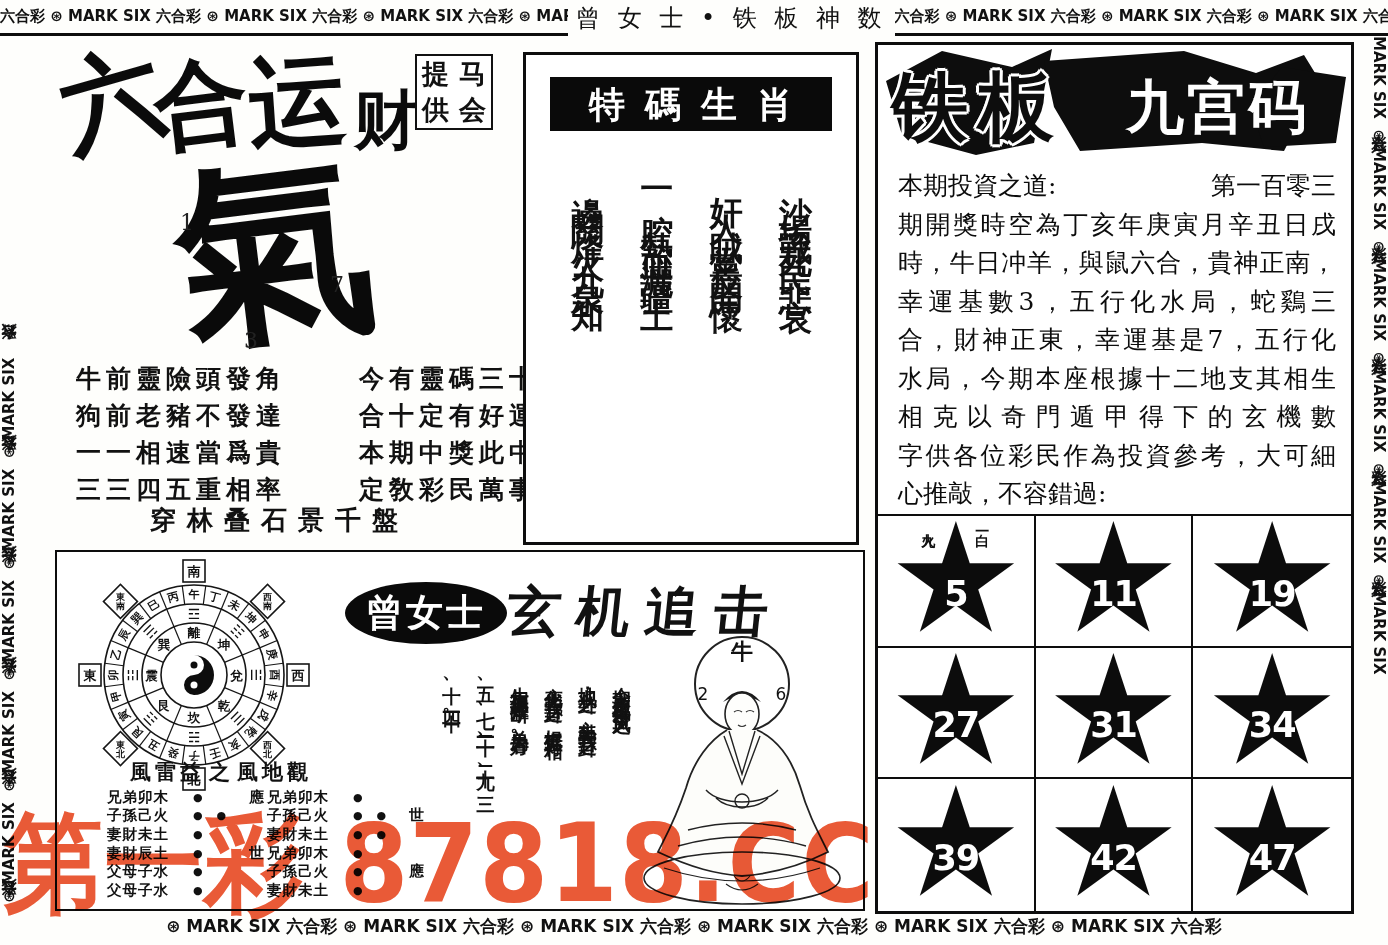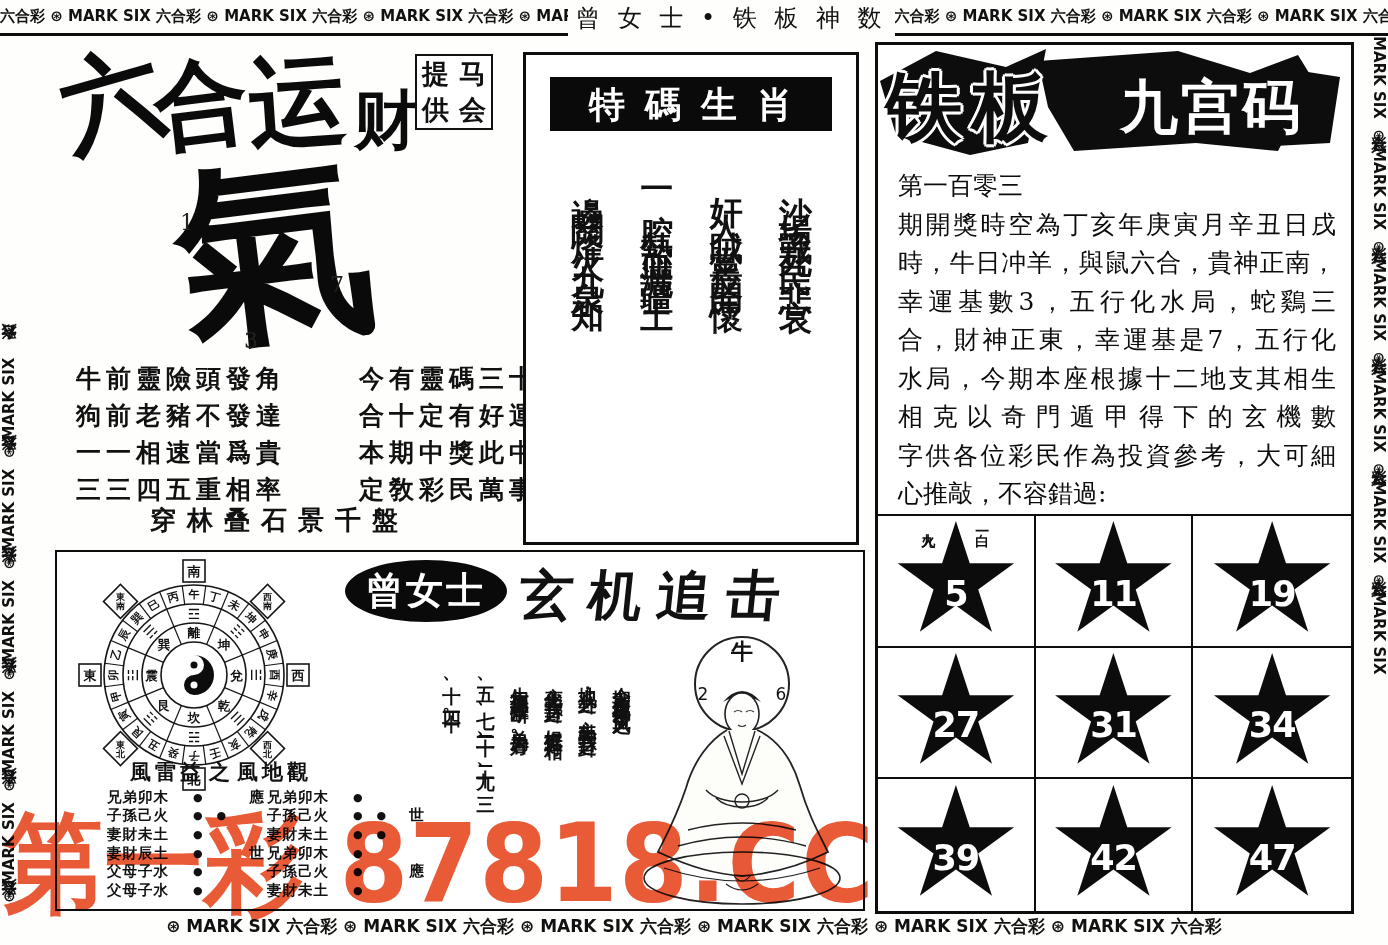--- a/index.html
+++ b/index.html
@@ -42,21 +42,21 @@
   
   .zodiac-box{position:absolute;left:523px;top:52px;width:330px;height:487px;border:3px solid #0d0d0d;background:#fff;}
   .zodiac-header{margin:22px 24px 0;background:#0a0a0a;color:#fff;height:54px;line-height:54px;
                  text-align:center;font-size:36px;font-weight:bold;letter-spacing:20px;text-indent:20px;
                  font-family:"DejaVu Serif",serif;}
   .zodiac-cols{position:absolute;left:14px;right:14px;top:116px;bottom:16px;
                display:flex;flex-direction:row-reverse;justify-content:space-evenly;}
   .zcol{writing-mode:vertical-rl;font-family:"DejaVu Serif",serif;font-size:33px;font-weight:600;letter-spacing:17px;}
   
   .iron-panel{position:absolute;left:875px;top:42px;width:473px;height:866px;border:3px solid #0d0d0d;background:#fff;}
-  .iron-title{position:absolute;left:0;right:0;top:2px;height:112px;overflow:hidden;}
+  .iron-title{position:absolute;left:6px;right:0;top:2px;height:112px;overflow:hidden;}
   .iron-title svg{position:absolute;left:0;top:0;}
   .iron-left{position:absolute;left:8px;top:10px;font-family:"DejaVu Serif",serif;font-weight:800;
              font-size:76px;letter-spacing:10px;color:#0d0d0d;
              text-shadow:-3px 0 #fff,3px 0 #fff,0 -3px #fff,0 3px #fff,-2px -2px #fff,2px 2px #fff,-2px 2px #fff,2px -2px #fff;}
   .iron-right{position:absolute;left:242px;top:22px;font-family:"DejaVu Serif",serif;font-weight:800;
               font-size:58px;letter-spacing:3px;color:#fff;}
   .iron-text{position:absolute;left:20px;right:15px;top:122px;font-family:"DejaVu Serif",serif;
              font-size:25px;line-height:38.5px;color:#0c0c0c;}
   .iron-first{display:flex;justify-content:space-between;}
   .iron-line{text-align:justify;text-align-last:justify;}
@@ -70,21 +70,21 @@
   .ng-cell:nth-child(n+7){border-bottom:none;}
   .star{font-size:152px;line-height:1;color:#0c0c0c;margin-top:-4px;}
   .star-num{position:absolute;left:50%;top:60%;transform:translate(-50%,-50%);color:#fff;
             font-size:35px;font-weight:800;letter-spacing:-1px;z-index:2;}
   .cell-anno{position:absolute;top:6px;left:0;right:0;display:flex;justify-content:center;gap:36px;z-index:3;}
   .cell-anno span{writing-mode:vertical-rl;font-size:14px;font-weight:bold;background:#fff;padding:1px 0;
                   font-family:"DejaVu Serif",serif;}
   
   .mystic-panel{position:absolute;left:55px;top:550px;width:806px;height:357px;border:2px solid #0d0d0d;background:#fff;}
   .wheel-svg{position:absolute;left:18px;top:4px;}
-  .mystic-title{position:absolute;left:288px;top:8px;display:flex;align-items:flex-start;gap:12px;}
+  .mystic-title{position:absolute;left:288px;top:24px;display:flex;align-items:center;gap:0;}
   .oval{background:#0a0a0a;color:#fff;border-radius:50%;width:162px;height:62px;display:flex;align-items:center;
         justify-content:center;font-family:"DejaVu Serif",serif;font-size:37px;font-weight:bold;letter-spacing:3px;}
   .title-rest{font-family:"DejaVu Serif",serif;font-size:54px;font-weight:800;letter-spacing:15px;transform:skewX(-6deg);}
   .hex-titles span{position:absolute;top:206px;font-family:"DejaVu Serif",serif;font-size:21px;font-weight:bold;letter-spacing:4px;}
   .ht1{left:73px;} .ht2{left:152px;} .ht3{left:180px;}
   .hex-col{position:absolute;top:236px;}
   .hexL{left:50px;width:178px;} .hexR{left:210px;width:210px;}
   .hx-row{display:flex;align-items:center;height:18.6px;font-family:"DejaVu Serif",serif;font-size:14.5px;font-weight:600;}
   .hx-label{width:86px;letter-spacing:1px;}
   .hx-dots{width:56px;font-size:11px;letter-spacing:5px;}
@@ -161,20 +161,21 @@
       <svg width="467" height="112" viewBox="0 0 467 112">
         <polygon points="2,34 58,4 128,20 168,2 150,96 92,108 18,88" fill="#0d0d0d"></polygon>
         <polygon points="160,14 300,4 372,26 420,8 436,34 400,104 318,96 196,104 170,60" fill="#0d0d0d"></polygon>
         <polygon points="398,20 462,30 452,96 380,100 366,60" fill="#0d0d0d"></polygon>
       </svg>
       <span class="iron-left">铁板</span>
       <span class="iron-right">九宫码</span>
     </div>
     <div class="iron-text">
       <div class="iron-first">
+        <span>本期投資之道:</span>
         <span>第一百零三</span>
       </div>
       <div id="ironLines">
           <div class="iron-line">期開獎時空為丁亥年庚寅月辛丑日戌</div>
           <div class="iron-line">時，牛日冲羊，與鼠六合，貴神正南，</div>
           <div class="iron-line">幸運基數3，五行化水局，蛇鷄三</div>
           <div class="iron-line">合，財神正東，幸運基是7，五行化</div>
           <div class="iron-line">水局，今期本座根據十二地支其相生</div>
           <div class="iron-line">相克以奇門遁甲得下的玄機數</div>
           <div class="iron-line">字供各位彩民作為投資參考，大可細</div>

